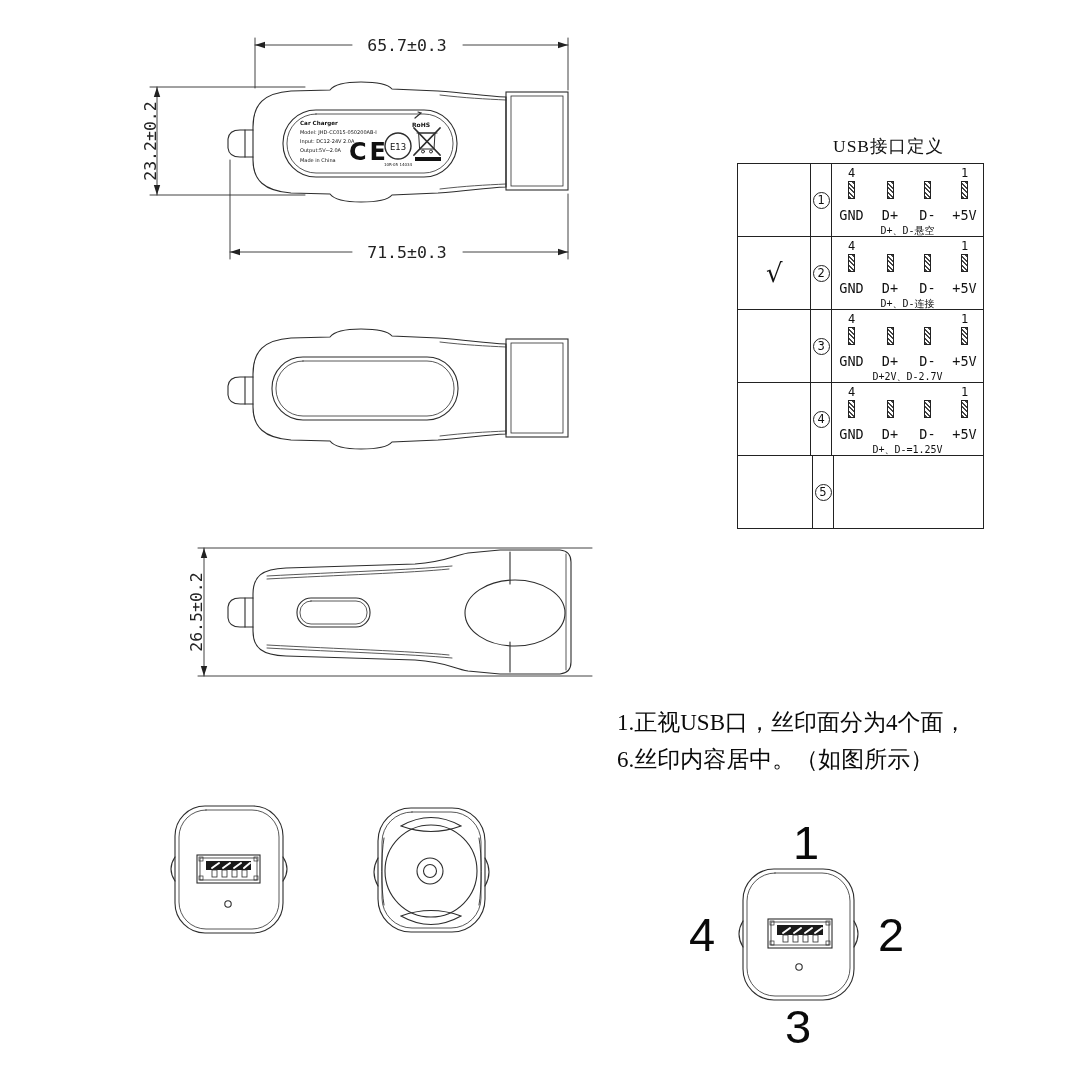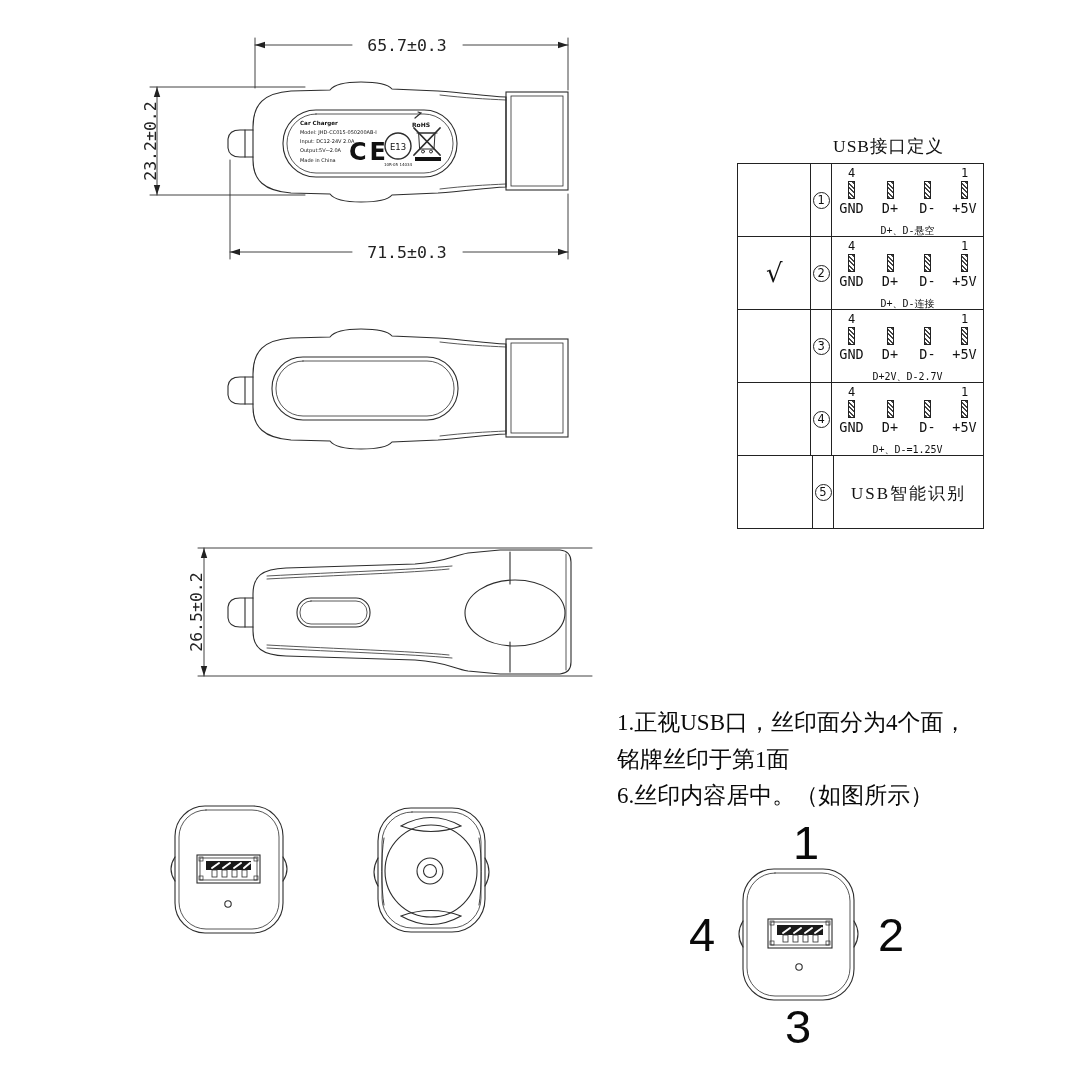--- a/index.html
+++ b/index.html
@@ -19,22 +19,22 @@
   .c2{width:21px;border-right:1.5px solid #222;display:flex;align-items:center;justify-content:center;}
   .circ{display:inline-block;width:17px;height:17px;border:1.2px solid #222;border-radius:50%;
         font-size:11.5px;line-height:15px;text-align:center;font-family:"DejaVu Sans",sans-serif;}
   .c3{flex:1;display:flex;flex-direction:column;align-items:stretch;padding-top:3px;}
   .pingrid{display:flex;}
   .pc{display:flex;flex-direction:column;align-items:center;}
   .pc1{width:39px}.pc2{width:38px}.pc3{width:37px}.pc4{width:37px}
   .pnum{height:13px;font-family:"DejaVu Sans Mono",monospace;font-size:12px;line-height:13px;}
   .pin{width:7px;height:18px;border:1px solid #222;margin-top:1px;
        background:repeating-linear-gradient(45deg,#444 0 1.5px,#fff 1.5px 3.2px);}
-  .plbl{font-family:"DejaVu Sans Mono",monospace;font-size:13.5px;line-height:16px;margin-top:1px;}
-  .pnote{text-align:center;font-family:"DejaVu Sans Mono",monospace;font-size:10px;line-height:12px;margin-top:9px;}
+  .plbl{font-family:"DejaVu Sans Mono",monospace;font-size:13.5px;line-height:16px;margin-top:8px;}
+  .pnote{text-align:center;font-family:"DejaVu Sans Mono",monospace;font-size:10px;line-height:12px;margin-top:2px;}
   .smartcell{flex:1;display:flex;align-items:center;justify-content:center;
              font-family:"Liberation Serif",serif;font-size:17px;letter-spacing:2px;}
   
   .notes{position:absolute;left:617px;top:705px;width:435px;
          font-family:"Liberation Serif",serif;font-size:23px;line-height:36.5px;color:#0a0a0a;}
   
   .dim{font-family:"DejaVu Sans Mono",monospace;font-size:16.5px;fill:#222;}
   .lbl{font-family:"DejaVu Sans",sans-serif;fill:#111;}
   .bignum{font-family:"Liberation Sans",sans-serif;font-size:47px;fill:#0a0a0a;}
 </style>
@@ -349,26 +349,22 @@
       </div>
       <div class="pnote">D+、D-=1.25V</div>
     </div>
   </div>
 
   <div class="trow">
     <div class="c1"></div>
     <div class="c2">
           <span class="circ">5</span>
         </div>
-    <div class="c3">
-      <div class="smartcell">USB智能识别</div>
-    </div>
   </div>
 
 </div>
 
 <div class="notes">
   <div>1.正视USB口，丝印面分为4个面，</div>
-  <div>铭牌丝印于第1面</div>
   <div>6.丝印内容居中。（如图所示）</div>
 </div>
 
 </div>
 
 </body></html>

